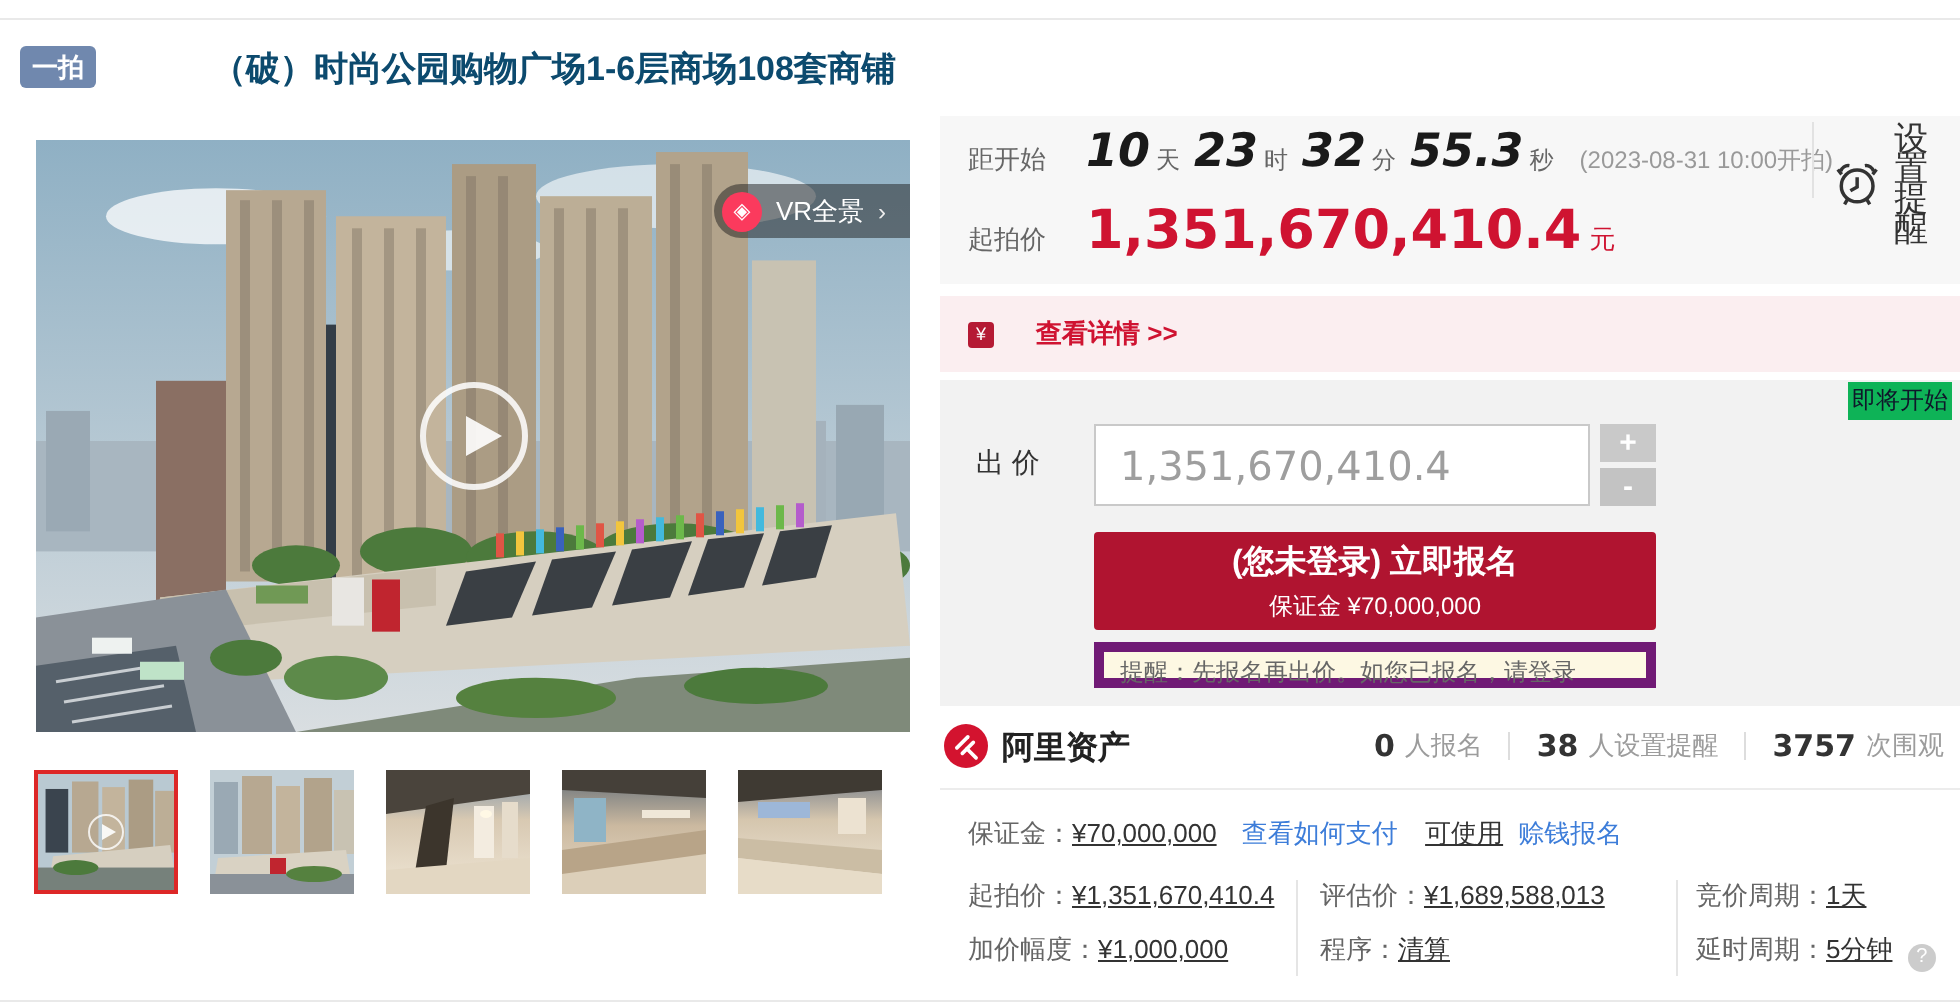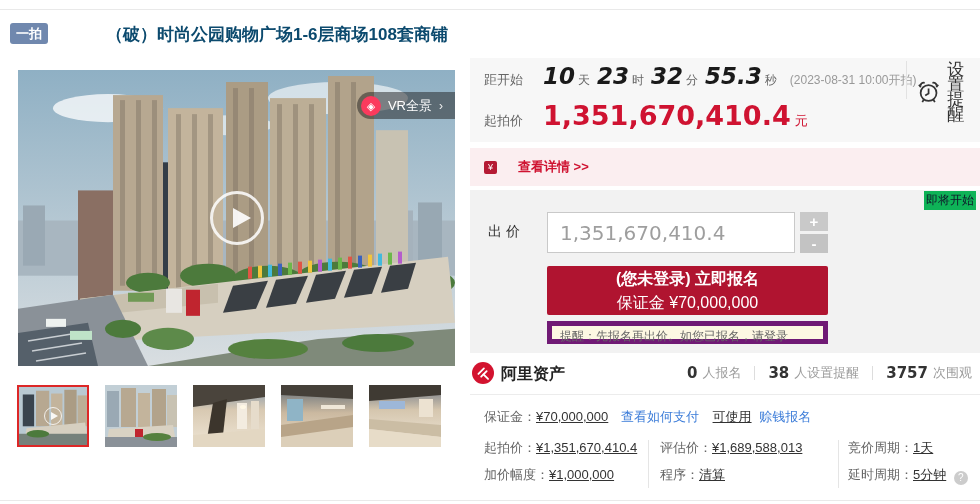--- a/index.html
+++ b/index.html
@@ -69,21 +69,21 @@
   .bid-input { position:absolute; left:77px; top:22px; width:248px; height:41px; background:#fff;
     border:1px solid #c9c9c9; font-size:20px; color:#9e9e9e; padding:0 12px;
     font-family:"DejaVu Sans",sans-serif; }
   .stepper { position:absolute; left:330px; top:22px; width:28px; }
   .step-btn { width:28px; height:19px; background:#c9c9c9; color:#fff; border:none; font-size:15px;
     font-weight:bold; line-height:18px; text-align:center; cursor:pointer; display:block; }
   .step-btn.minus { margin-top:3px; background:#c3c3c3; }
   .signup-btn { position:absolute; left:77px; top:76px; width:281px; height:49px; background:#b01430;
     border:none; border-radius:2px; color:#fff; text-align:center; cursor:pointer; }
   .signup-line1 { font-size:16px; font-weight:bold; margin-top:2px; }
-  .signup-line2 { font-size:16px; margin-top:3px; }
+  .signup-line2 { font-size:12px; margin-top:3px; }
   .bid-hint { position:absolute; left:77px; top:131px; width:281px; height:23px; background:#fdf8e3;
     border:5px solid #701a75; font-size:12px; line-height:21px; color:#666; padding-left:8px; }
 
   
   .seller-logo { position:absolute; left:472px; top:362px; width:22px; height:22px; }
   .seller-name { position:absolute; left:501px; top:364px; font-size:16px; font-weight:bold; color:#222; }
   .stats { position:absolute; right:8px; top:364px; display:flex; align-items:center; }
   .stat-num { font-size:15px; font-weight:bold; color:#333; margin-right:5px; font-family:"DejaVu Sans",sans-serif; }
   .stat-label { font-size:13px; color:#9c9c9c; }
   .stat-div { width:1px; height:14px; background:#ddd; margin:0 13px; }

